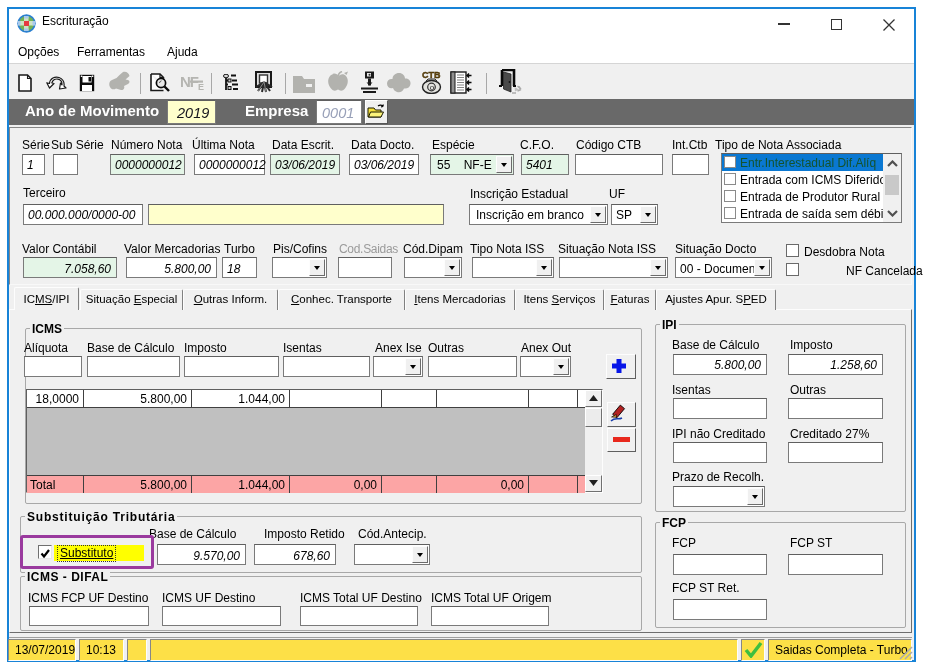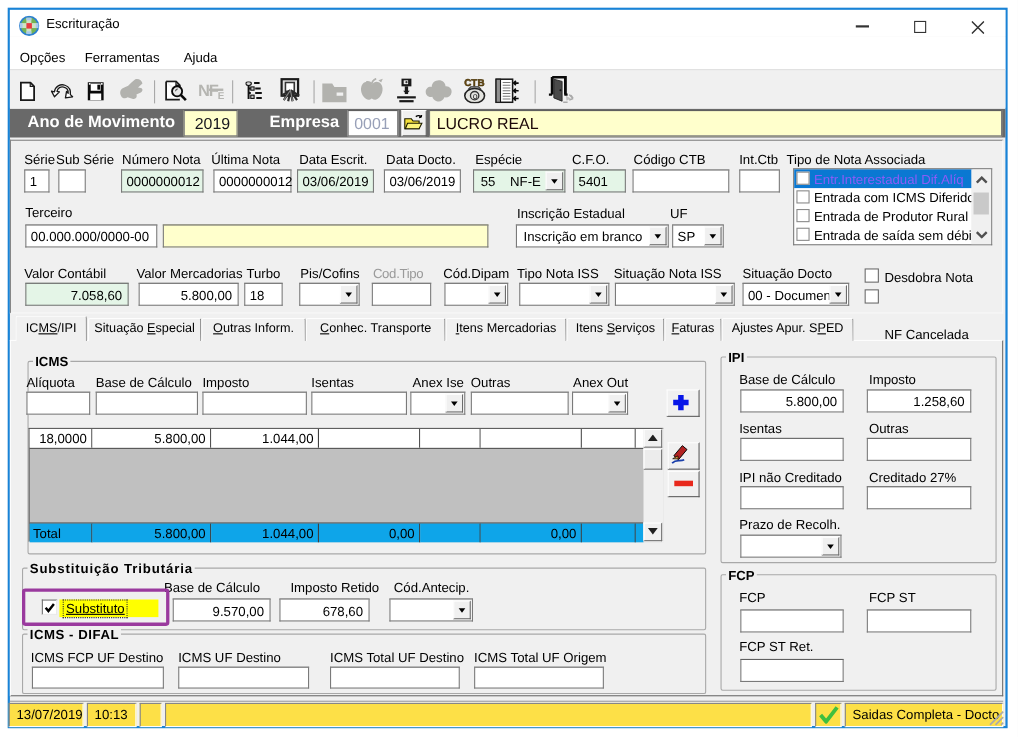--- a/index.html
+++ b/index.html
@@ -3,34 +3,34 @@
 <meta charset="utf-8">
 <style>
 * { margin:0; padding:0; box-sizing:border-box; }
 html,body { width:925px; height:670px; background:#fff; font-family:"Liberation Sans", sans-serif; }
 #canvas { position:relative; width:925px; height:670px; background:#fff; overflow:hidden; }
 .abs { position:absolute; }
 .lbl { position:absolute; font-size:12px; color:#000; white-space:nowrap; }
 .fld { position:absolute; background:#fff; border:1px solid #7a7a7a; border-top-color:#5f5f5f; font-size:12px; color:#000; white-space:nowrap; }
 .fld.green { background:#e4f5e7; }
 .fld.yellow { background:#ffffcc; }
-.fld span { position:absolute; top:3px; left:4px; }
+.fld span { position:absolute; top:3px; left:4px;font-style:italic; }
 .fld .r { left:auto; right:5px; }
 .combo { position:absolute; background:#fff; border:1px solid #7a7a7a; border-top-color:#5f5f5f; font-size:12px; overflow:hidden; }
 .combo .txt { position:absolute; top:3px; left:4px; white-space:nowrap; }
 .cbtn { position:absolute; top:1px; right:1px; bottom:1px; width:16px; background:#f0f0f0; border:1px solid; border-color:#fdfdfd #6c6c6c #6c6c6c #fdfdfd; }
 .cbtn:after { content:""; position:absolute; left:50%; top:50%; margin-left:-3px; margin-top:-2px; border:3.5px solid transparent; border-top:4px solid #000; }
 .group { position:absolute; border:1px solid #a8a8a8; border-radius:2px; }
 .group .cap { position:absolute; top:-7px; left:4px; background:#f0f0f0; padding:0 2px; font-size:12px; font-weight:bold; white-space:nowrap; }
 .cb { position:absolute; width:13px; height:13px; background:#fff; border:1px solid #6a6a6a; }
 .tab { position:absolute; top:289px; height:21px; background:#f0f0f0; border:1px solid #808080; border-bottom:none; border-top-color:#fdfdfd; border-left-color:#fdfdfd; border-radius:2px 2px 0 0; font-size:11.5px; text-align:center; padding-top:3px; white-space:nowrap; overflow:hidden; }
 .tab.on { top:287px; height:23px;  z-index:5; background:#f0f0f0; padding-top:5px; }
 .gc { position:absolute; top:0; height:17px; border-right:1px solid #404040; font-size:12px; background:#fff; }
 .gc span { position:absolute; right:4px; top:2px; }
-.gct { background:#0ea5e9; }
+.gct { background:#fca5a5; }
 .sp { position:absolute; background:#fde047; border:1px solid; border-color:#878787 #fdfdfd #fdfdfd #878787; font-size:12px; white-space:nowrap; overflow:hidden; }
 .sp span { position:absolute; left:6px; top:3px; }
 </style>
 </head>
 <body>
 <div id="canvas">
 
   <div class="abs" style="left:7px;top:7px;width:909px;height:655px;background:#f0f0f0;border:2px solid #1883d7;"></div>
 
   <div class="abs" style="left:9px;top:9px;width:905px;height:24px;background:#fff;"></div>
@@ -158,23 +158,20 @@
   <div class="fld" style="left:316px;top:100px;width:46px;height:24px;">
       <span style="left:5px;top:4px;font-size:14.5px;color:#98a0b8;">0001</span>
     </div>
   <div class="abs" id="folderbtn" style="left:365px;top:100px;width:23px;height:24px;background:#f0f0f0;border:1px solid;border-color:#fff #555 #555 #fff;">
     <svg width="19" height="18" viewBox="0 0 19 18" style="position:absolute;left:1px;top:2px;">
         <path d="M1 5 H7 L8.5 7 H14 V14 H1 Z" fill="#f6e13a" stroke="#1a1a00" stroke-width="1"></path>
         <path d="M3.5 9 H16.5 L14 14 H1.5 Z" fill="#fcf47a" stroke="#1a1a00" stroke-width="1"></path>
         <path d="M11 3 C13 1.5 15 2 16 3.5 M16 3.5 L16.2 1.5 M16 3.5 L14 3.8" stroke="#000" stroke-width="1.2" fill="none"></path>
       </svg>
   </div>
-  <div class="fld yellow" style="left:390px;top:100px;width:521px;height:24px;">
-      <span style="left:6px;top:4px;font-size:14.5px;color:#1c0808;">LUCRO REAL</span>
-    </div>
 
   <div class="abs" id="toppanel" style="left:9px;top:127px;width:903px;height:158px;border:1px solid;border-color:#868686 #f8f8f8 #f8f8f8 #868686;background:#f0f0f0;"></div>
 
   <div class="lbl" style="left:22px;top:138px;">Série</div>
   <div class="lbl" style="left:51px;top:138px;">Sub Série</div>
   <div class="lbl" style="left:111px;top:138px;">Número Nota</div>
   <div class="lbl" style="left:192px;top:138px;">Última Nota</div>
   <div class="lbl" style="left:272px;top:138px;">Data Escrit.</div>
   <div class="lbl" style="left:351px;top:138px;">Data Docto.</div>
   <div class="lbl" style="left:432px;top:138px;">Espécie</div>
@@ -205,21 +202,21 @@
     </div>
   <div class="fld green" style="left:521px;top:154px;width:48px;height:21px;">
       <span>5401</span>
     </div>
   <div class="fld" style="left:575px;top:154px;width:88px;height:21px;"></div>
   <div class="fld" style="left:672px;top:154px;width:37px;height:21px;"></div>
 
   <div class="fld" style="left:721px;top:153px;width:181px;height:70px;">
     <div class="abs" style="left:0;top:0;width:162px;height:17px;background:#0a78d2;"></div>
     <div class="abs" style="left:2px;top:2px;width:12px;height:12px;background:#fff;border:1px solid #8a8a8a;"></div>
-    <div class="abs" style="left:18px;top:2px;font-size:12px;color:#8b5cf6;">Entr.Interestadual Dif.Alíq</div>
+    <div class="abs" style="left:18px;top:2px;font-size:12px;color:#14532d;">Entr.Interestadual Dif.Alíq</div>
     <div class="abs" style="left:2px;top:19px;width:12px;height:12px;background:#fff;border:1px solid #8a8a8a;"></div>
     <div class="abs" style="left:18px;top:19px;font-size:12px;">Entrada com ICMS Diferido</div>
     <div class="abs" style="left:2px;top:36px;width:12px;height:12px;background:#fff;border:1px solid #8a8a8a;"></div>
     <div class="abs" style="left:18px;top:36px;font-size:12px;">Entrada de Produtor Rural</div>
     <div class="abs" style="left:2px;top:53px;width:12px;height:12px;background:#fff;border:1px solid #8a8a8a;"></div>
     <div class="abs" style="left:18px;top:53px;font-size:12px;">Entrada de saída sem débi</div>
     <div class="abs" style="left:161px;top:0;width:18px;height:68px;background:#f0f0f0;">
       <svg class="abs" style="left:4px;top:6px;" width="11" height="7" viewBox="0 0 11 7">
           <path d="M1 6 L5.5 1.5 L10 6" stroke="#505050" stroke-width="2.2" fill="none"></path>
         </svg>
@@ -243,21 +240,21 @@
   <div class="lbl" style="left:609px;top:187px;">UF</div>
   <div class="combo" style="left:611px;top:204px;width:47px;height:21px;">
       <span class="txt">SP</span>
       <span class="cbtn"></span>
     </div>
 
   <div class="lbl" style="left:22px;top:242px;">Valor Contábil</div>
   <div class="lbl" style="left:124px;top:242px;">Valor Mercadorias</div>
   <div class="lbl" style="left:224px;top:242px;">Turbo</div>
   <div class="lbl" style="left:273px;top:242px;">Pis/Cofins</div>
-  <div class="lbl" style="left:339px;top:242px;color:#9a9a9a;letter-spacing:-0.3px;">Cod.Tipo</div>
+  <div class="lbl" style="left:339px;top:242px;color:#9a9a9a;letter-spacing:-0.3px;">Cod.Saidas</div>
   <div class="lbl" style="left:403px;top:242px;">Cód.Dipam</div>
   <div class="lbl" style="left:470px;top:242px;">Tipo Nota ISS</div>
   <div class="lbl" style="left:558px;top:242px;">Situação Nota ISS</div>
   <div class="lbl" style="left:675px;top:242px;">Situação Docto</div>
 
   <div class="fld green" style="left:23px;top:257px;width:94px;height:21px;">
       <span class="r" style="top:4px;">7.058,60</span>
     </div>
   <div class="fld" style="left:126px;top:257px;width:91px;height:21px;">
       <span class="r" style="top:4px;">5.800,00</span>
@@ -278,21 +275,21 @@
   <div class="combo" style="left:559px;top:257px;width:109px;height:21px;">
       <span class="cbtn"></span>
     </div>
   <div class="combo" style="left:675px;top:257px;width:97px;height:21px;">
       <span class="txt" style="top:4px;">00 - Documen</span>
       <span class="cbtn"></span>
     </div>
   <div class="cb" style="left:786px;top:244px;"></div>
   <div class="lbl" style="left:804px;top:245px;">Desdobra Nota</div>
   <div class="cb" style="left:786px;top:263px;"></div>
-  <div class="lbl" style="left:804px;top:264px;margin-top:33px;">NF Cancelada</div>
+  <div class="lbl" style="left:846px;top:264px;">NF Cancelada</div>
 
   <div class="abs" id="tabpanel" style="left:9px;top:309px;width:903px;height:324px;background:#f0f0f0;border:1px solid;border-color:#fdfdfd #6e6e6e #6e6e6e #fdfdfd;"></div>
   <div class="tab on" style="left:14px;width:65px;">IC<u>MS</u>/IPI</div>
   <div class="tab" style="left:80px;width:103px;">Situação <u>E</u>special</div>
   <div class="tab" style="left:183px;width:95px;"><u>O</u>utras Inform.</div>
   <div class="tab" style="left:278px;width:127px;"><u>C</u>onhec. Transporte</div>
   <div class="tab" style="left:405px;width:110px;"><u>I</u>tens Mercadorias</div>
   <div class="tab" style="left:515px;width:89px;">Itens <u>S</u>erviços</div>
   <div class="tab" style="left:604px;width:52px;"><u>F</u>aturas</div>
   <div class="tab" style="left:656px;width:120px;">Ajustes Apur. S<u>P</u>ED</div>
@@ -461,18 +458,18 @@
   <div class="sp" style="left:79px;top:639px;width:45px;height:22px;">
       <span>10:13</span>
     </div>
   <div class="sp" style="left:127px;top:639px;width:20px;height:22px;"></div>
   <div class="sp" style="left:150px;top:639px;width:588px;height:22px;"></div>
   <div class="sp" style="left:741px;top:639px;width:24px;height:22px;"></div>
   <svg class="abs" style="left:744px;top:641px;" width="19" height="17" viewBox="0 0 19 17">
       <path d="M2 9 L7 15 L17 2" stroke="#3fbf3f" stroke-width="3.5" fill="none"></path>
     </svg>
   <div class="sp" style="left:768px;top:639px;width:144px;height:22px;">
-      <span>Saidas Completa - Docto</span>
+      <span>Saidas Completa - Turbo</span>
     </div>
   <svg class="abs" style="left:899px;top:646px;" width="14" height="14" viewBox="0 0 14 14">
       <path d="M13 1 L1 13 M13 6 L6 13 M13 11 L11 13" stroke="#aaa" stroke-width="1.5"></path>
     </svg>
 </div>
 
 </body></html>

